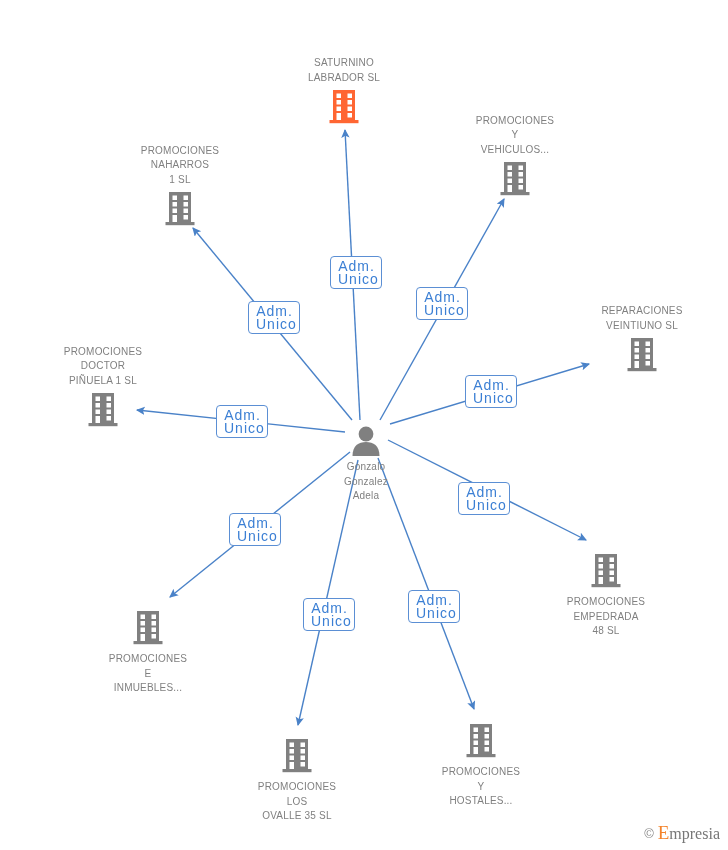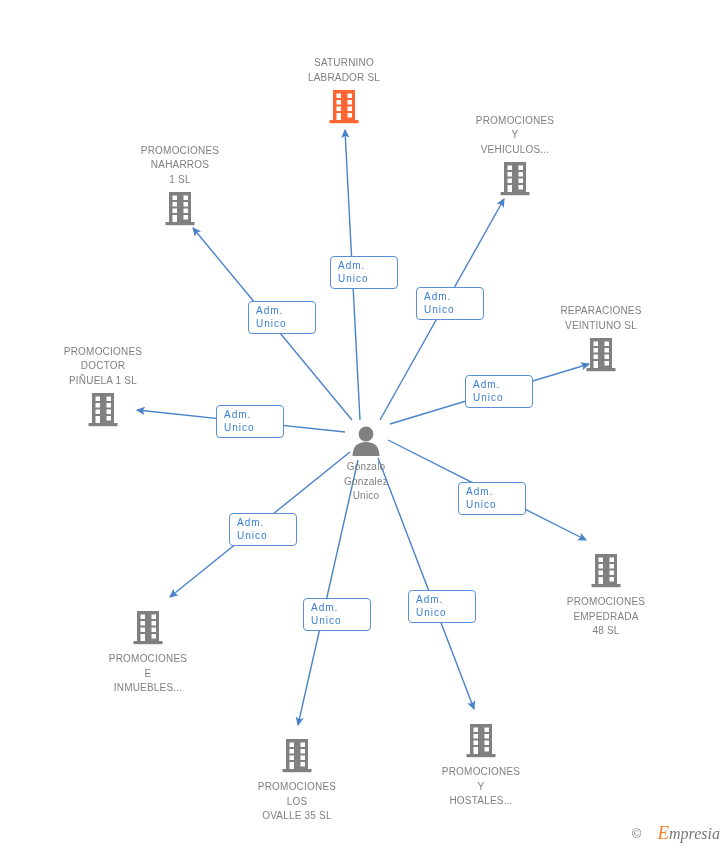--- a/index.html
+++ b/index.html
@@ -39,44 +39,42 @@
   .node .caption { display: block; white-space: pre-line; }
   .node.above .caption { margin-bottom: 3px; }
   .node.below .caption { margin-top: 3px; }
 
   .edge-label {
     position: absolute;
     border: 1px solid #5b8fd4;
     border-radius: 4px;
     background: #ffffff;
     color: #3b7fd4;
-    font-size: 10px;
+    font-size: 14px;
     line-height: 12.5px;
     letter-spacing: 1px;
     padding: 3px 6px 3px 7px;
     white-space: pre-line;
-    text-align: left;
-    width: 68px;
+    text-align: center;
+    width: 52px;
   }
   .watermark {
     position: absolute;
     right: 8px;
     bottom: 6px;
     font-size: 13px;
     color: #8a8a8a;
     display: flex;
     align-items: center;
     gap: 4px;
   }
   .watermark .brand {
     font-family: "Liberation Serif", serif;
-    font-style: italic;
     font-size: 16px;
     color: #777777;
-    margin-left: 12px;
   }
   .watermark .brand .cap { color: #f4842c; font-size: 19px; }
 </style>
 </head>
 <body>
 
 <div id="canvas">
 
   <svg id="edges" viewBox="0 0 728 850" width="728" height="850">
       <defs>
@@ -139,21 +137,21 @@
             <rect x="7.5" y="12" width="4.5" height="4.5" fill="#ffffff"></rect>
             <rect x="7.5" y="18.5" width="4.5" height="4.5" fill="#ffffff"></rect>
             <rect x="18.5" y="5.5" width="4.5" height="4.5" fill="#ffffff"></rect>
             <rect x="18.5" y="12" width="4.5" height="4.5" fill="#ffffff"></rect>
             <rect x="18.5" y="18.5" width="4.5" height="4.5" fill="#ffffff"></rect>
             <rect x="18.5" y="25" width="4.5" height="4.5" fill="#ffffff"></rect>
     <rect x="7.5" y="25" width="4.5" height="7" fill="#ffffff"></rect>
     <rect x="0.5" y="32" width="29" height="3.2" fill="#808080"></rect>
   </svg></span>
       </div>
-      <div class="node above" style="left: 601px; top: 304px;">
+      <div class="node above" style="left: 642px; top: 304px;">
         <span class="caption">REPARACIONES
 VEINTIUNO SL</span>
         <span class="glyph"><svg width="30" height="40" viewBox="0 0 30 40" aria-hidden="true">
     <rect x="4" y="2" width="22" height="30" fill="#808080"></rect>
     <rect x="7.5" y="5.5" width="4.5" height="4.5" fill="#ffffff"></rect>
             <rect x="7.5" y="12" width="4.5" height="4.5" fill="#ffffff"></rect>
             <rect x="7.5" y="18.5" width="4.5" height="4.5" fill="#ffffff"></rect>
             <rect x="18.5" y="5.5" width="4.5" height="4.5" fill="#ffffff"></rect>
             <rect x="18.5" y="12" width="4.5" height="4.5" fill="#ffffff"></rect>
             <rect x="18.5" y="18.5" width="4.5" height="4.5" fill="#ffffff"></rect>
@@ -247,21 +245,21 @@
 Y
 HOSTALES...</span>
       </div>
       <div class="node below" style="left: 366px; top: 425px;">
         <span class="glyph"><svg width="30" height="32" viewBox="0 0 30 32" aria-hidden="true">
     <circle cx="15" cy="9" r="7.4" fill="#808080"></circle>
     <path d="M1.5 31 C1.5 20.5 7.6 17 15 17 C22.4 17 28.5 20.5 28.5 31 Z" fill="#808080"></path>
   </svg></span>
         <span class="caption">Gonzalo
 Gonzalez
-Unico</span>
+Adela</span>
       </div>
     </div>
 
   <div id="labels-layer">
       <div class="edge-label" style="left: 330px; top: 256px;">Adm.
 Unico</div>
       <div class="edge-label" style="left: 248px; top: 301px;">Adm.
 Unico</div>
       <div class="edge-label" style="left: 416px; top: 287px;">Adm.
 Unico</div>

